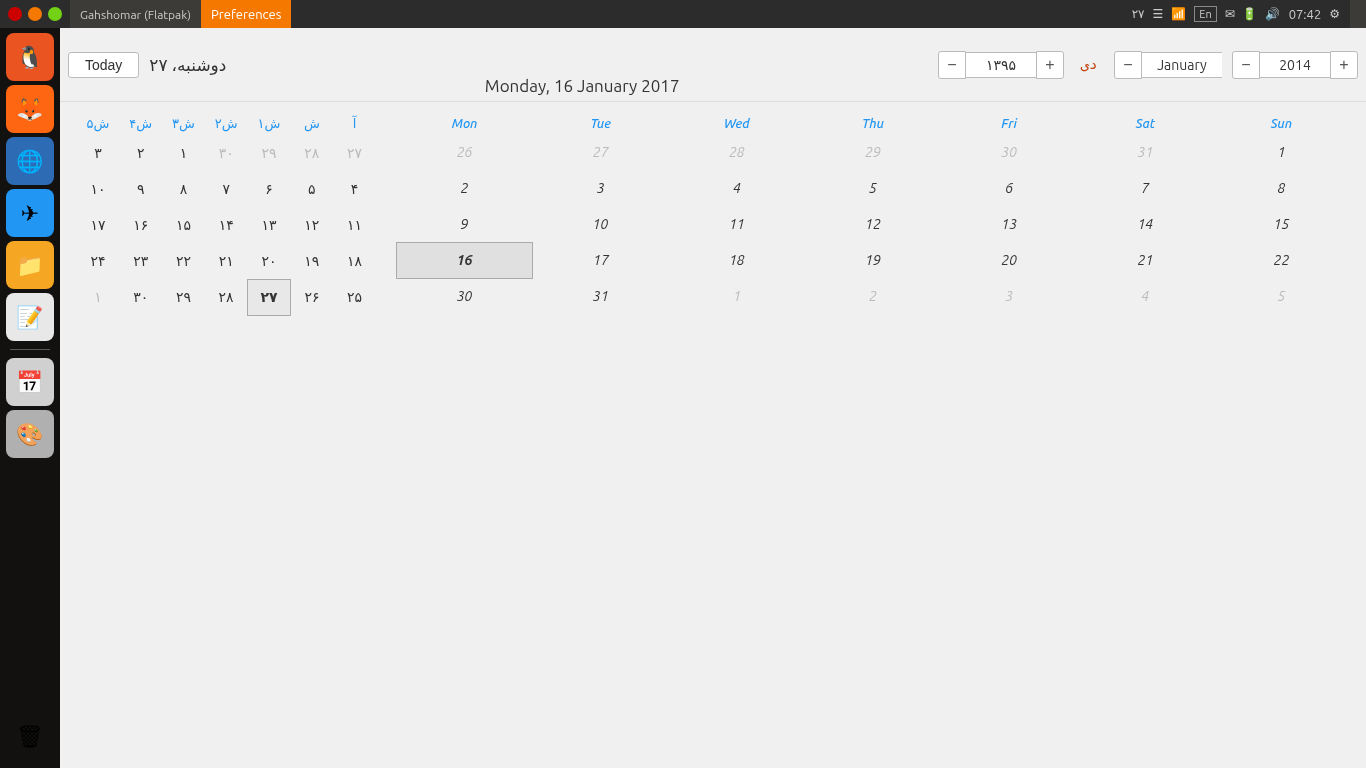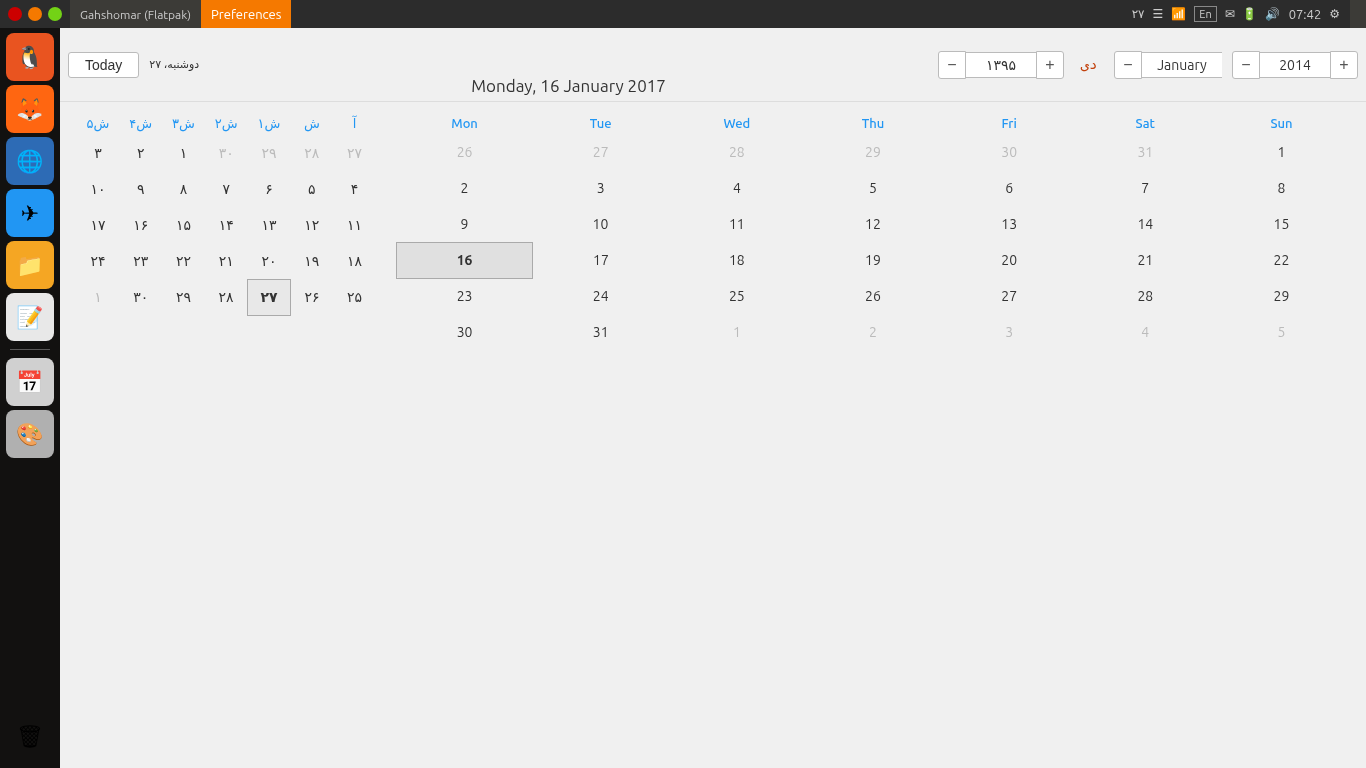--- a/index.html
+++ b/index.html
@@ -228,20 +228,21 @@
     }
 
     
     .gregorian-side {
       flex: 1;
     }
 
     .cal-grid {
       width: 100%;
       border-collapse: collapse;
+      font-style: italic;
     }
     .cal-grid th {
       text-align: center;
       font-size: 13px;
       color: #2196F3;
       padding: 4px;
       font-weight: 500;
     }
     .cal-grid td {
       text-align: center;
@@ -357,21 +358,21 @@
   <div class="dock-icon capture" style="background:#b0b0b0;">🎨</div>
   <div class="dock-trash">🗑</div>
 </div>
 
 <div class="app-window">
 
 
   <div class="main-toolbar">
     <button class="today-btn">Today</button>
 
-    <span style="font-size:11px;color:#333;direction:rtl;">دوشنبه، ۲۷</span>
+    <span style="font-size:17px;color:#333;direction:rtl;">دوشنبه، ۲۷</span>
 
     <span class="date-label">Monday, 16 January 2017</span>
 
     <div class="persian-nav">
       <button class="nav-btn left">−</button>
       <span class="nav-label">۱۳۹۵</span>
       <button class="nav-btn right">+</button>
     </div>
 
     <span style="font-size:14px;color:#c2410c;direction:rtl;min-width:30px;text-align:center;font-family:Liberation Mono, monospace;">دی</span>
@@ -496,29 +497,20 @@
             <tr>
               <td class="today">16</td>
               <td>17</td>
               <td>18</td>
               <td>19</td>
               <td>20</td>
               <td>21</td>
               <td>22</td>
             </tr>
             <tr>
-              <td>23</td>
-              <td>24</td>
-              <td>25</td>
-              <td>26</td>
-              <td>27</td>
-              <td>28</td>
-              <td>29</td>
-            </tr>
-            <tr>
               <td>30</td>
               <td>31</td>
               <td class="other-month">1</td>
               <td class="other-month">2</td>
               <td class="other-month">3</td>
               <td class="other-month">4</td>
               <td class="other-month">5</td>
             </tr>
           </tbody>
       </table>

